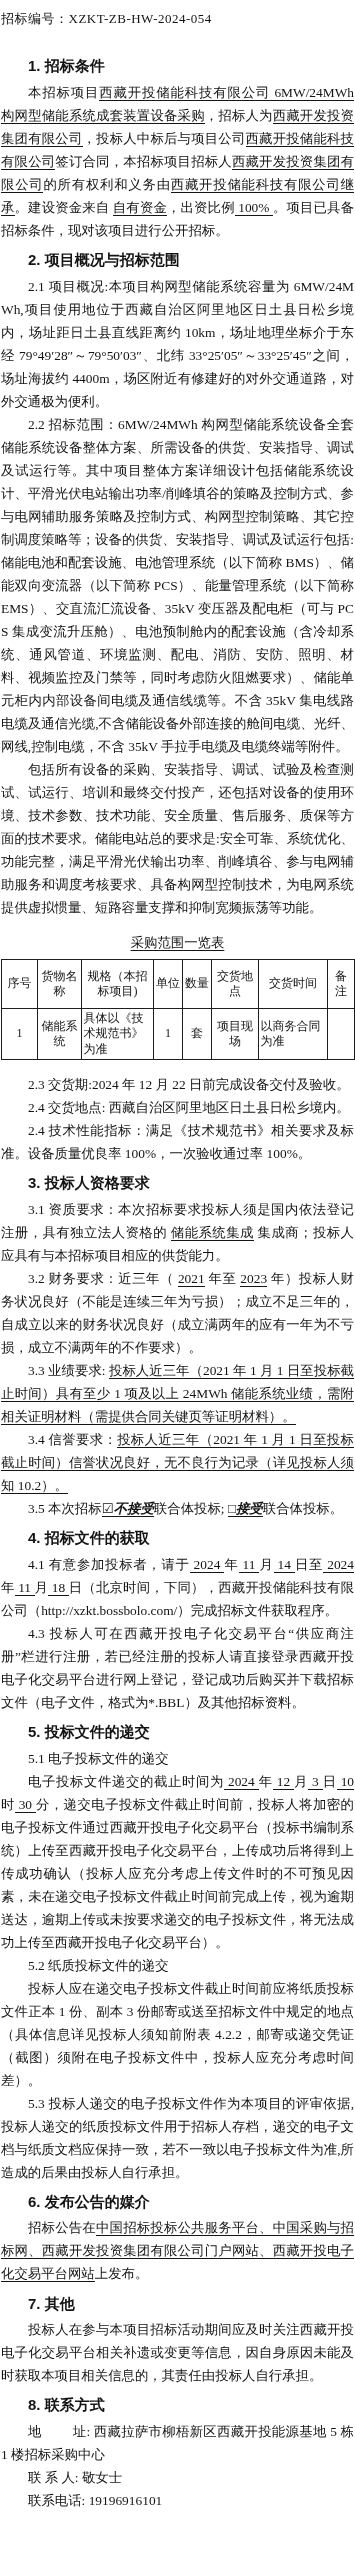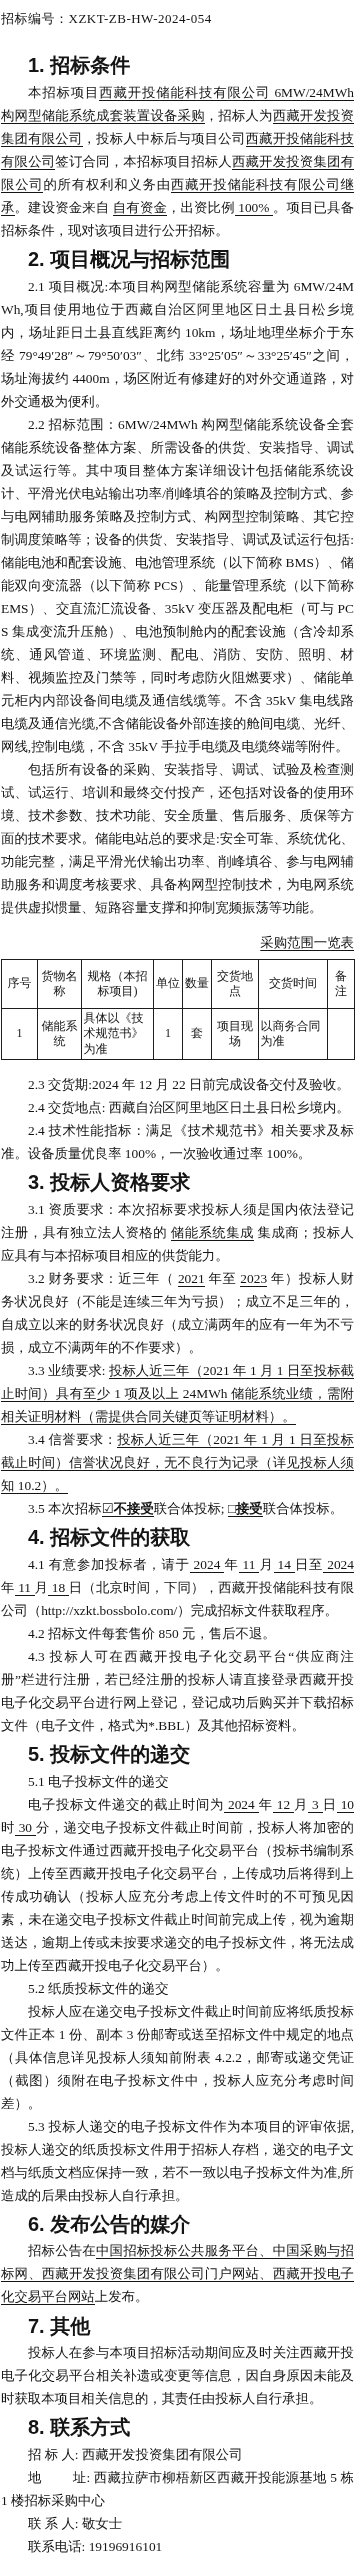--- a/index.html
+++ b/index.html
@@ -15,36 +15,36 @@
   }
   .content { padding:5.2px 1px 0 1px; }
   .doc-no {
     text-align:left;
     font-size:13px;
     letter-spacing:0.5px;
     margin:2.1px 0 25px 0;
   }
   h2.sec {
     font-family:"Liberation Sans","DejaVu Sans",sans-serif;
-    font-size:20px;
+    font-size:15px;
     font-weight:bold;
     line-height:21.6px;
     margin:7.2px 0 4.1px 0;
     padding-left:27px;
   }
   p.para {
     margin:0;
     text-indent:27px;
     text-align:justify;
     word-break:break-all;
   }
   .u { border-bottom:1px solid #151515; }
-  .b { font-weight:bold; }
+  .b { font-weight:bold;font-style:italic; }
   .tbl-title {
-    text-align:right;
+    text-align:center;
     text-decoration:underline;
     text-underline-offset:2.6px;
     margin:12.4px 0 5.2px 0;
     font-size:13.4px;
   }
   table.ptable {
     border-collapse:collapse;
     table-layout:fixed;
     width:353px;
     margin:0 auto 12.4px auto;
@@ -122,37 +122,35 @@
 
     <h2 class="sec">3. 投标人资格要求</h2>
     <p class="para"><span>3.1 资质要求：本次招标要求投标人须是国内依法登记注册，具有独立法人资格的 </span><span class="u">储能系统集成</span><span> 集成商；投标人应具有与本招标项目相应的供货能力。</span></p>
     <p class="para"><span>3.2 财务要求：近三年（ </span><span class="u">2021</span><span> 年至 </span><span class="u">2023</span><span> 年）投标人财务状况良好（不能是连续三年为亏损）；成立不足三年的，自成立以来的财务状况良好（成立满两年的应有一年为不亏损，成立不满两年的不作要求）。</span></p>
     <p class="para"><span>3.3 业绩要求: </span><span class="u">投标人近三年（2021 年 1 月 1 日至投标截止时间）具有至少 1 项及以上 24MWh 储能系统业绩，需附相关证明材料（需提供合同关键页等证明材料）。</span></p>
     <p class="para"><span>3.4 信誉要求：</span><span class="u">投标人近三年（2021 年 1 月 1 日至投标截止时间）信誉状况良好，无不良行为记录（详见投标人须知 10.2）。</span></p>
     <p class="para"><span>3.5 本次招标</span><span class="u b">☑不接受</span><span>联合体投标; </span><span class="u">□</span><span class="u b">接受</span><span>联合体投标。</span></p>
 
     <h2 class="sec">4. 招标文件的获取</h2>
     <p class="para"><span>4.1 有意参加投标者，请于</span><span class="u"> 2024 </span><span>年</span><span class="u"> 11 </span><span>月</span><span class="u"> 14 </span><span>日至</span><span class="u"> 2024 </span><span>年</span><span class="u"> 11 </span><span>月</span><span class="u"> 18 </span><span>日（北京时间，下同），西藏开投储能科技有限公司（http://xzkt.bossbolo.com/）完成招标文件获取程序。</span></p>
-    <p class="para">4.2 招标文件每套售价 850 元，售后不退。</p>
     <p class="para">4.3 投标人可在西藏开投电子化交易平台“供应商注册”栏进行注册，若已经注册的投标人请直接登录西藏开投电子化交易平台进行网上登记，登记成功后购买并下载招标文件（电子文件，格式为*.BBL）及其他招标资料。</p>
 
     <h2 class="sec">5. 投标文件的递交</h2>
     <p class="para">5.1 电子投标文件的递交</p>
     <p class="para"><span>电子投标文件递交的截止时间为</span><span class="u"> 2024 </span><span>年</span><span class="u"> 12 </span><span>月</span><span class="u"> 3 </span><span>日</span><span class="u"> 10 </span><span>时</span><span class="u"> 30 </span><span>分，递交电子投标文件截止时间前，投标人将加密的电子投标文件通过西藏开投电子化交易平台（投标书编制系统）上传至西藏开投电子化交易平台，上传成功后将得到上传成功确认（投标人应充分考虑上传文件时的不可预见因素，未在递交电子投标文件截止时间前完成上传，视为逾期送达，逾期上传或未按要求递交的电子投标文件，将无法成功上传至西藏开投电子化交易平台）。</span></p>
     <p class="para">5.2 纸质投标文件的递交</p>
     <p class="para">投标人应在递交电子投标文件截止时间前应将纸质投标文件正本 1 份、副本 3 份邮寄或送至招标文件中规定的地点（具体信息详见投标人须知前附表 4.2.2，邮寄或递交凭证（截图）须附在电子投标文件中，投标人应充分考虑时间差）。</p>
     <p class="para">5.3 投标人递交的电子投标文件作为本项目的评审依据,投标人递交的纸质投标文件用于招标人存档，递交的电子文档与纸质文档应保持一致，若不一致以电子投标文件为准,所造成的后果由投标人自行承担。</p>
 
     <h2 class="sec">6. 发布公告的媒介</h2>
     <p class="para"><span>招标公告在</span><span class="u">中国招标投标公共服务平台、中国采购与招标网、西藏开发投资集团有限公司门户网站、西藏开投电子化交易平台网站</span><span>上发布。</span></p>
 
     <h2 class="sec">7. 其他</h2>
     <p class="para">投标人在参与本项目招标活动期间应及时关注西藏开投电子化交易平台相关补遗或变更等信息，因自身原因未能及时获取本项目相关信息的，其责任由投标人自行承担。</p>
 
     <h2 class="sec">8. 联系方式</h2>
-    <p class="para">招  标  人:  西藏开发投资集团有限公司</p>
     <p class="para">地　　  址:  西藏拉萨市柳梧新区西藏开投能源基地 5 栋 1 楼招标采购中心</p>
     <p class="para">联  系  人:  敬女士</p>
     <p class="para">联系电话:  19196916101</p>
   </div>
 
 </div>
 
 
 </body></html>

